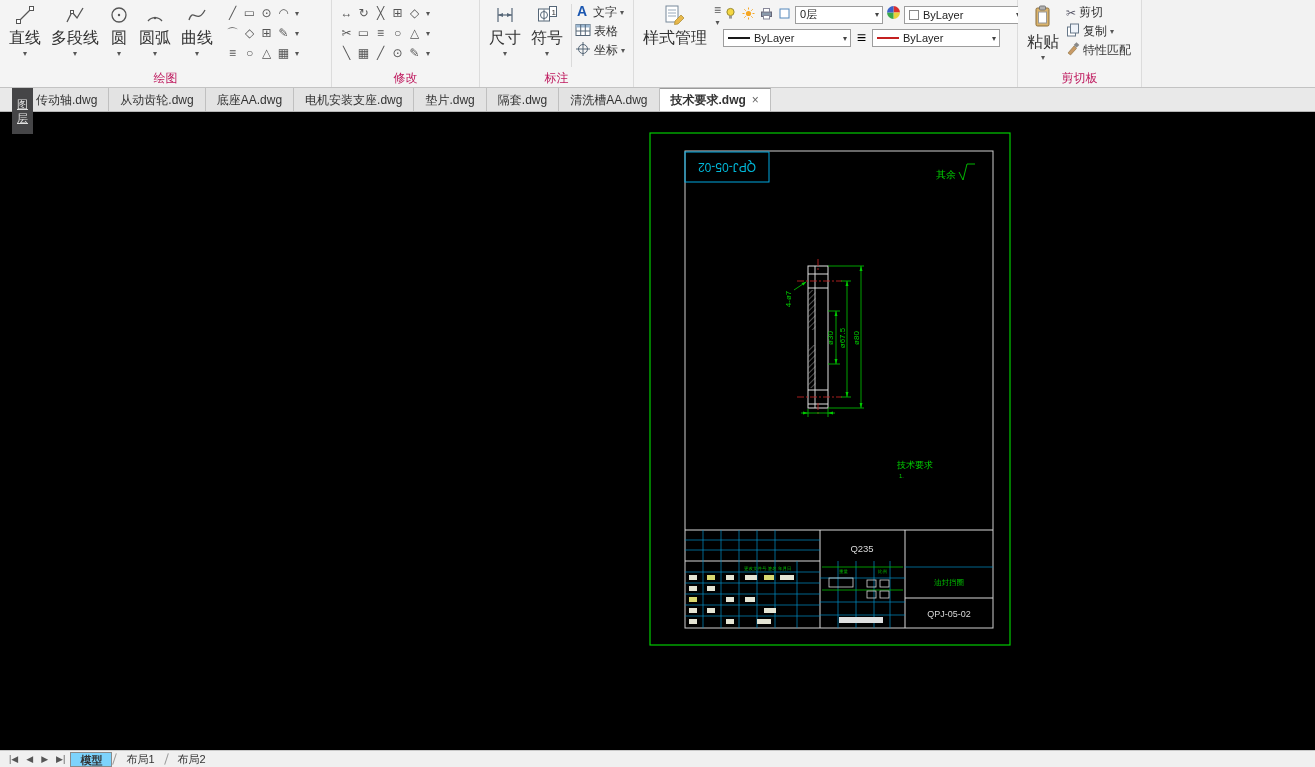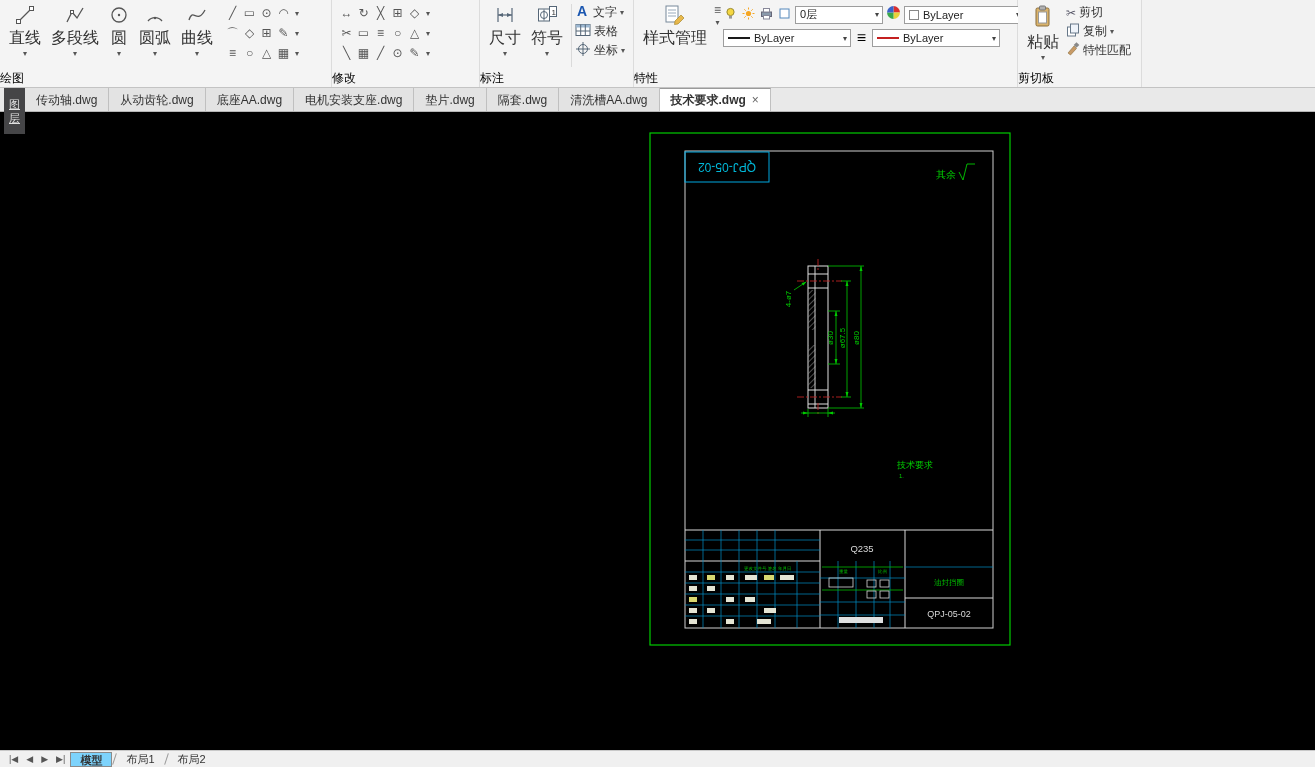--- a/index.html
+++ b/index.html
@@ -4,21 +4,21 @@
 <style>
   * { box-sizing: border-box; margin: 0; padding: 0; }
   html,body { width:1315px; height:767px; overflow:hidden;
     font-family:"Liberation Sans","DejaVu Sans",sans-serif; background:#000; }
 
   
   .ribbon { height:88px; background:#f2f2f2; border-bottom:1px solid #c3c3c3;
     display:flex; align-items:stretch; }
   .panel { display:flex; flex-direction:column; border-right:1px solid #dcdcdc; background:#f4f4f4; }
   .panel-body { flex:1; display:flex; align-items:flex-start; padding:1px 4px 0 4px; }
-  .panel-name { height:17px; font-size:12px; color:#000000; line-height:16px; }
+  .panel-name { height:17px; text-align:center; font-size:12px; color:#be185d; line-height:16px; }
   .rb-big { display:flex; flex-direction:column; align-items:center; padding:2px 5px 0 5px; cursor:default; }
   .rb-ic { height:24px; display:flex; align-items:center; justify-content:center; }
   .rb-lab { font-size:16px; color:#333; white-space:nowrap; margin-top:1px; }
   .rb-ar { font-size:8px; color:#555; line-height:9px; }
   .mini-grid { display:flex; flex-direction:column; margin-left:6px; padding-top:2px; }
   .mini-row { display:flex; align-items:center; height:20px; }
   .mg { width:17px; text-align:center; font-size:12px; color:#555; }
   .mga { width:10px; font-size:8px; color:#555; text-align:center; }
   .vsep { width:1px; background:#dadada; margin:3px 3px; align-self:stretch; }
   .anno-col { display:flex; flex-direction:column; padding-top:2px; }
@@ -39,21 +39,21 @@
   
   .doctabs { height:24px; background:#e9e9e9; border-bottom:1px solid #b5b5b5;
     display:flex; align-items:center; padding-left:24px; }
   .dtab { height:23px; line-height:22px; padding:0 11px; border-right:1px solid #c0c0c0;
     font-size:12px; color:#333; background:#e3e3e3; white-space:nowrap; display:flex; align-items:center; gap:6px; }
   .dtab:first-child { border-left:1px solid #c0c0c0; }
   .dtab.active { background:#ffffff; font-weight:bold; border-top:1px solid #9a9a9a; }
   .dtab .close { font-weight:normal; color:#666; font-size:12px; }
 
   
-  .palette-tab { position:absolute; top:88px; left:4px; width:21px; height:46px;
+  .palette-tab { position:absolute; top:88px; left:12px; width:21px; height:46px;
     background:#454547; color:#e0e0e0; font-size:11px; display:flex; flex-direction:column;
     align-items:center; justify-content:center; z-index:9; word-break:break-all;
     text-align:center; line-height:1.3;text-decoration:underline; }
 
   
   .canvas { position:relative; width:1315px; height:638px; background:#000; }
   .canvas svg { position:absolute; inset:0; }
 
   
   .statusbar { height:17px; background:#f0f0f0; border-top:1px solid #c8c8c8;
@@ -311,21 +311,20 @@
           </div>
           <span class="picon">≡</span>
           <div class="combo" style="width:128px">
             <span class="line-red"></span>
             <span class="cval">ByLayer</span>
             <span class="carrow">▾</span>
           </div>
         </div>
       </div>
     </div>
-    <div class="panel-name">特性</div>
   </div>
 
   <div class="panel" style="width:124px">
     <div class="panel-body">
       <div class="rb-big">
         <span class="rb-ic" style="height:28px">
           <svg width="20" height="24">
               <rect x="3" y="3" width="13" height="18" rx="1.5" fill="#d9b36c" stroke="#8a6d3b"></rect>
               <rect x="6.5" y="1" width="6" height="4" rx="1" fill="#b0b0b0" stroke="#777"></rect>
               <rect x="5.5" y="7" width="8" height="11" fill="#fff" stroke="#999"></rect>

